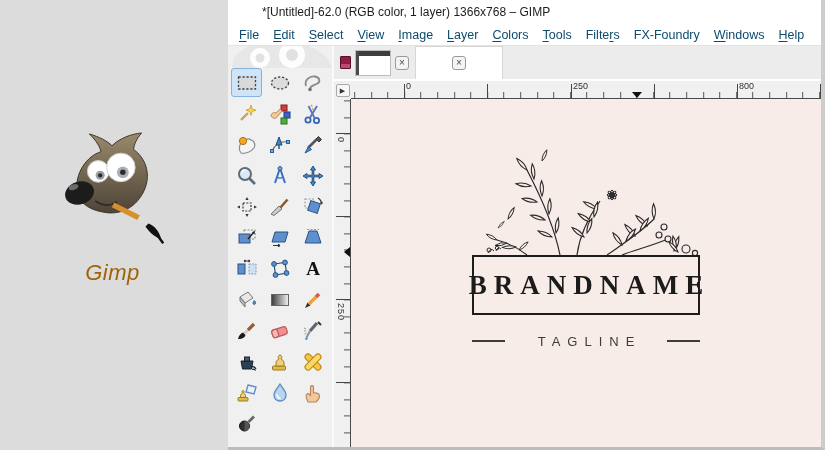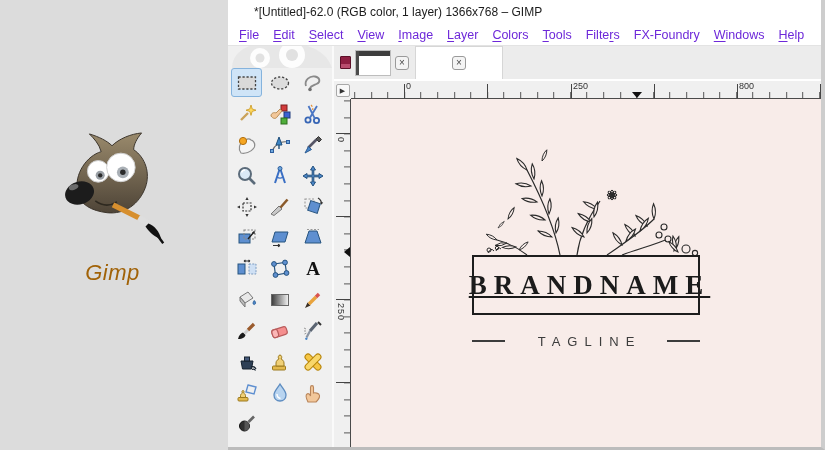--- a/index.html
+++ b/index.html
@@ -9,25 +9,25 @@
   .screen { position:relative; width:825px; height:450px; background:#dcdcdc; overflow:hidden; }
 
   
   .desktop-icon { position:absolute; left:30px; top:130px; width:165px; text-align:center; cursor:default; }
   .desktop-icon .app-label { margin-top:-2px; font-size:22px; color:#a16207; letter-spacing:.5px;font-style:italic; }
 
   
   .window { position:absolute; left:228px; top:0; width:597px; height:450px; background:#ffffff;
             border-right:4px solid #cdcdcd; border-bottom:3px solid #bcbcbc;
             display:flex; flex-direction:column; }
-  .titlebar { height:24px; background:#fff; display:flex; align-items:center; padding-left:26px; flex:0 0 auto; }
+  .titlebar { height:24px; background:#fff; display:flex; align-items:center; padding-left:34px; flex:0 0 auto; }
   .title-text { font-size:12px; color:#1c1c1c; white-space:nowrap; }
   .menubar { height:22px; background:#fff; display:flex; align-items:center; padding-left:4px;
              border-bottom:1px solid #e3e3e3; flex:0 0 auto; }
-  .menu-item { font-size:12.5px; color:#6d28d9; padding:2px 7px; white-space:nowrap; cursor:default; }
+  .menu-item { font-size:12.5px; color:#0c4a6e; padding:2px 7px; white-space:nowrap; cursor:default; }
   .menu-item .mn { text-decoration:underline; text-underline-offset:2px; }
 
   .content { flex:1; display:flex; min-height:0; }
 
   
   .toolbox { width:106px; background:#f0f0f0; border-right:2px solid #fafafa; overflow:hidden; position:relative; }
   .wilber-watermark { display:block; margin:-4px 0 0 2px; opacity:.9; }
   .tool-grid { display:grid; grid-template-columns:repeat(3,33px); grid-auto-rows:31px; padding-left:3px; }
   .tool { width:31px; height:29px; display:flex; align-items:center; justify-content:center;
           border-radius:3px; border:1px solid transparent; }
@@ -73,21 +73,21 @@
   .v-marker { position:absolute; right:0; width:0; height:0;
       border-top:5px solid transparent; border-bottom:5px solid transparent; border-right:6px solid #111; }
 
   .canvas { flex:1; position:relative; overflow:hidden; }
 
   
   .florals { position:absolute; left:121px; top:46px; }
   .brand-box { position:absolute; left:121px; top:156px; width:228px; height:60px;
       border:2.5px solid #1d1d1d; display:flex; align-items:center; justify-content:center; }
   .brand-name { font-family:"Liberation Serif", serif; font-weight:bold; font-size:27px;
-      letter-spacing:7px; color:#1b1b1b; padding-left:7px; white-space:nowrap;text-decoration:underline; }
+      letter-spacing:7px; color:#1b1b1b; padding-left:7px; white-space:nowrap; }
   .tagline-row { position:absolute; left:121px; top:234px; width:228px; height:16px;
       display:flex; align-items:center; justify-content:space-between; gap:13px; }
   .tagline-dash { width:33px; height:2px; background:#3c3c3c; }
   .tagline-text { font-size:13px; letter-spacing:7px; color:#3c3c3c; padding-left:7px; white-space:nowrap; }
 </style>
 </head>
 <body>
 
 <div class="screen">
 

